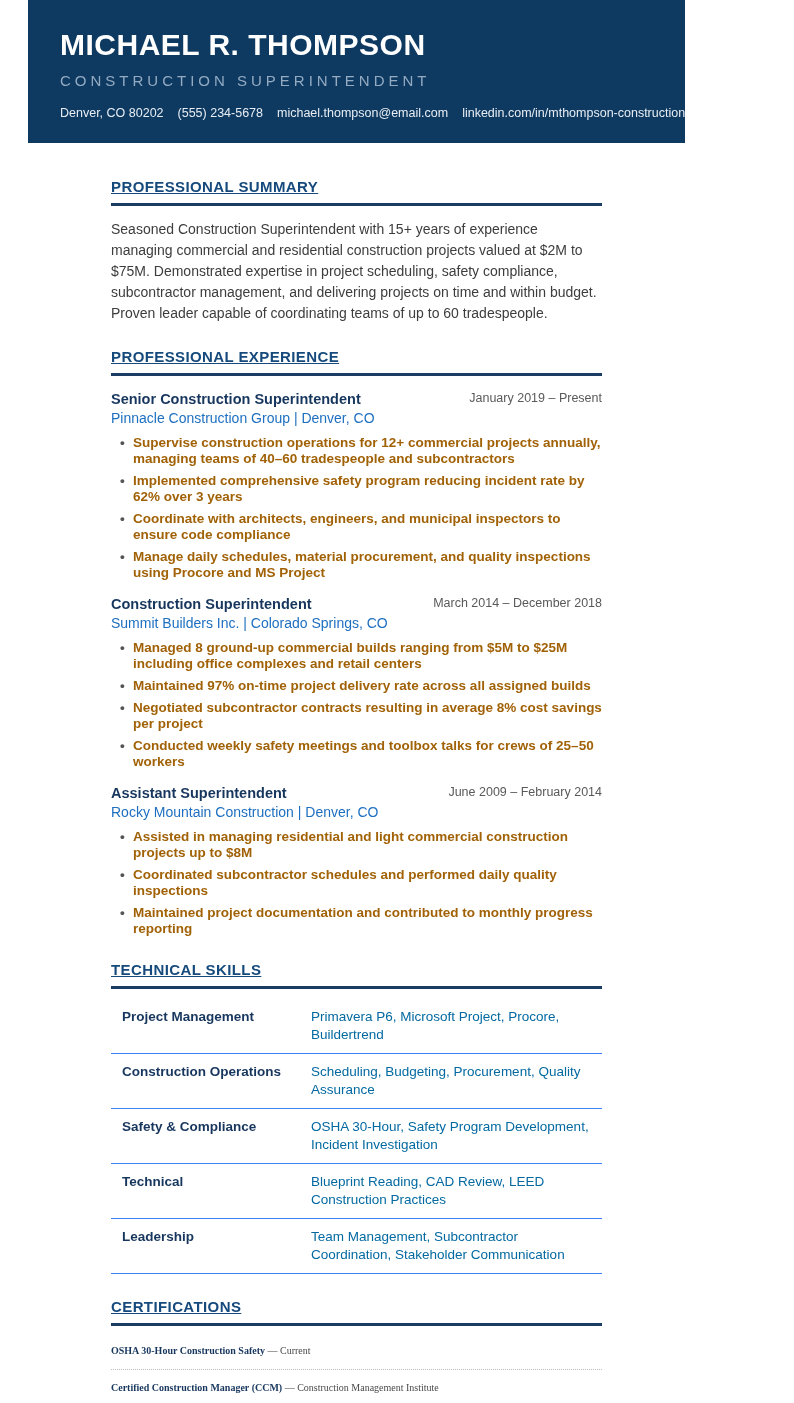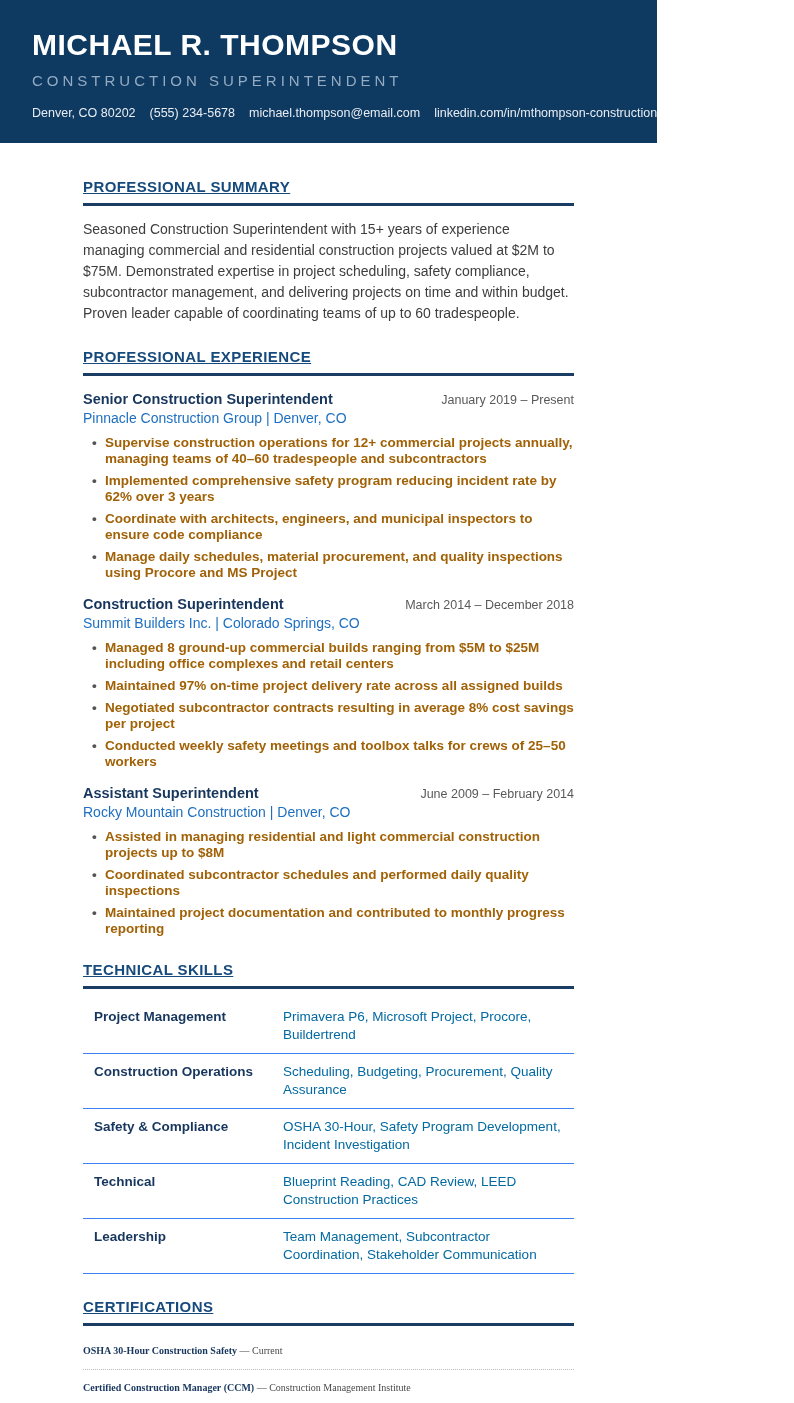--- a/index.html
+++ b/index.html
@@ -1,37 +1,37 @@
 <!DOCTYPE html>
 <html><head>
 <meta charset="utf-8">
 <style>
   html,body{margin:0;padding:0;background:#ffffff;}
   .canvas{width:657px;height:1403px;box-sizing:border-box;font-family:"Liberation Sans",sans-serif;
-    display:flex;flex-direction:column;overflow:hidden;background:#ffffff;}
+    display:flex;flex-direction:column;overflow:hidden;background:#ffffff;margin-left:28px;}
 
   
   .header{background:#0e3a62;color:#ffffff;height:143px;box-sizing:border-box;
     padding:29px 32px 0 32px;flex:none;}
   .name{font-size:30px;font-weight:bold;letter-spacing:.5px;line-height:1.05;}
   .role{margin-top:11px;font-size:15px;letter-spacing:4px;color:#94abc2;}
   .contact{margin-top:17px;font-size:12.5px;color:#e8edf3;display:flex;gap:14px;white-space:nowrap;}
 
   
   .page{flex:1 1 auto;padding:0 83px;box-sizing:border-box;}
   .section{margin-top:24px;}
   .section.first{margin-top:35px;}
   .sec-head{font-size:15px;font-weight:bold;color:#164a7c;letter-spacing:.4px;
     padding-bottom:8px;border-bottom:3px solid #1c3d63;text-decoration:underline;}
 
   .summary-text{margin-top:13px;font-size:14px;line-height:21px;color:#3d3d3d;}
 
   
   .job{margin-top:15px;}
-  .job-head{display:flex;justify-content:space-between;align-items:flex-end;}
+  .job-head{display:flex;justify-content:space-between;align-items:flex-start;}
   .job-title{font-size:14.5px;font-weight:bold;color:#17365d;}
   .job-dates{font-size:12.5px;color:#595959;}
   .company{margin-top:3px;font-size:14px;font-weight:normal;color:#1e6fc0;}
   ul.bullets{margin:9px 0 0 0;padding:0 0 0 22px;list-style:none;}
   ul.bullets li{position:relative;font-size:13.5px;line-height:16px;color:#a16207;margin-bottom:6px;font-weight:bold;}
   ul.bullets li::before{content:"\2022";position:absolute;left:-13px;top:0;color:#555555;}
 
   
   .skills-table{margin-top:10px;}
   .skill-row{display:flex;align-items:flex-start;padding:9px 0 9px 11px;border-bottom:1px solid #3b82f6;}

